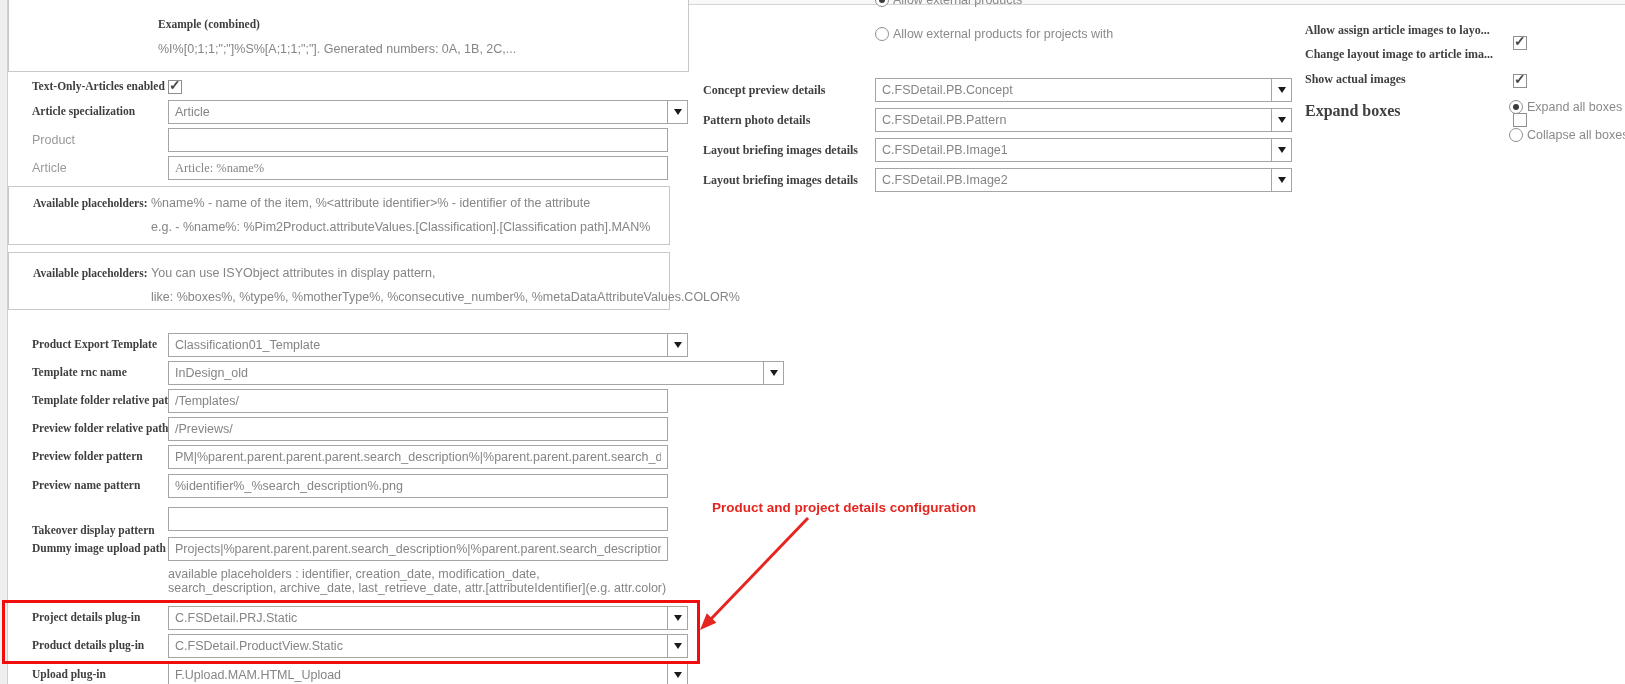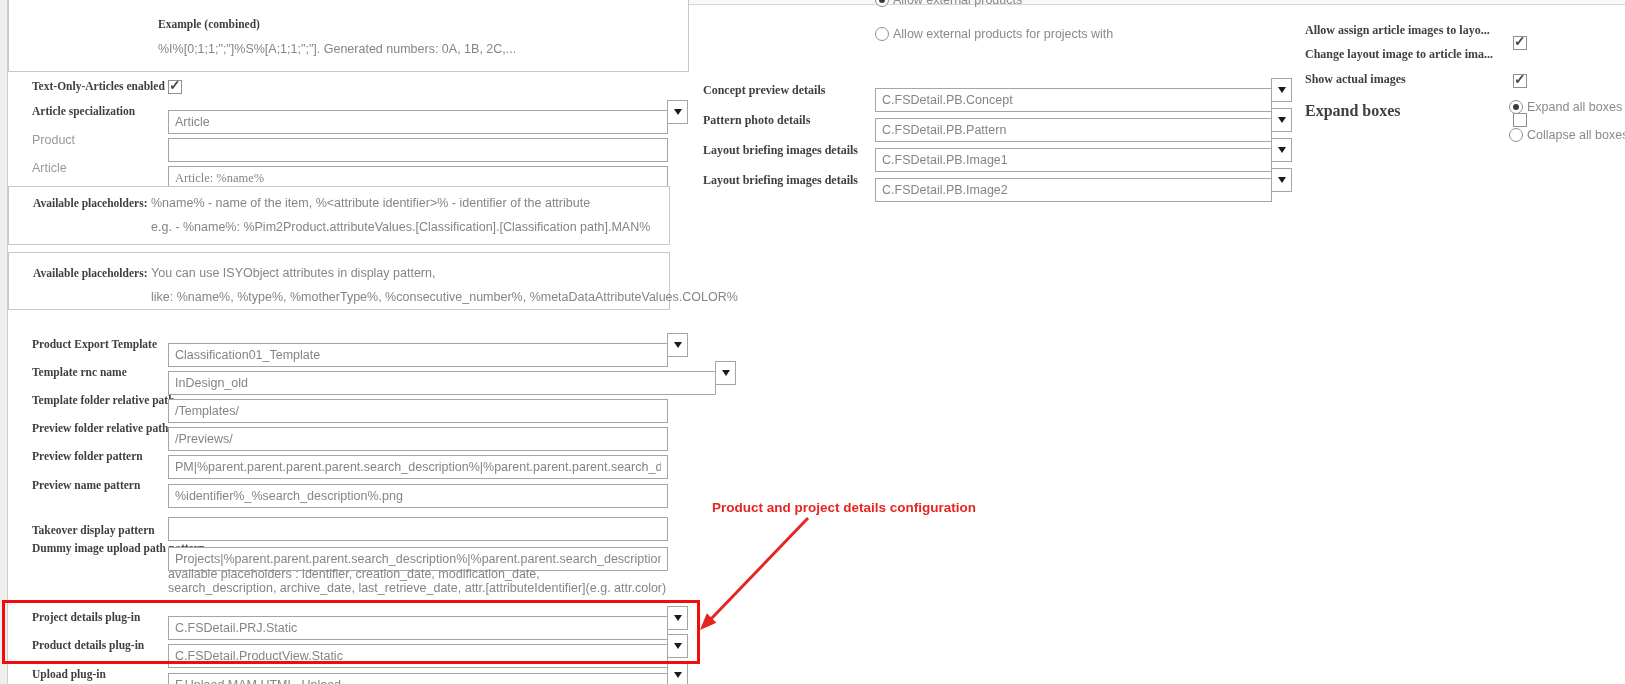--- a/index.html
+++ b/index.html
@@ -15,21 +15,21 @@
   .flabel{font-family:"Liberation Serif",serif;font-weight:bold;font-size:11.5px;color:#3f3f3f;white-space:nowrap;}
   .glabel{font-size:12.5px;color:#9a9a9a;white-space:nowrap;}
   .val, .help{font-size:12.5px;color:#858585;white-space:nowrap;}
 
   
   .gbox{border:1px solid #c8c8c8;background:#fff;}
 
   
   .tin{box-sizing:border-box;height:24px;border:1px solid #a5a5a5;background:#fff;
        font-family:"Liberation Sans",sans-serif;font-size:12.5px;color:#858585;
-       padding:0 6px;outline:none;margin-top:10px;}
+       padding:0 6px;outline:none;}
   .ddwrap{display:flex;}
   .ddbtn{box-sizing:border-box;width:21px;height:24px;border:1px solid #a5a5a5;border-left:1px solid #a5a5a5;
          margin-left:-1px;background:#fff;display:flex;align-items:center;justify-content:center;cursor:pointer;}
   .tri{width:0;height:0;border-left:4px solid transparent;border-right:4px solid transparent;
        border-top:6px solid #1b1b1b;}
 
   
   .cb{box-sizing:border-box;width:14px;height:14px;border:1px solid #8f8f8f;background:#fff;position:relative;}
   .cb .tick{position:absolute;left:0px;top:-4px;font-size:14px;font-weight:bold;color:#4a4a4a;}
 
@@ -76,34 +76,34 @@
 
   <div class="abs gbox" style="left:8px;top:186px;width:660px;height:57px;">
     <div class="abs flabel" style="left:24px;top:10px;">Available placeholders:</div>
     <div class="abs val" style="left:142px;top:9px;">%name% - name of the item, %&lt;attribute identifier&gt;% - identifier of the attribute</div>
     <div class="abs val" style="left:142px;top:33px;">e.g. - %name%: %Pim2Product.attributeValues.[Classification].[Classification path].MAN%</div>
   </div>
 
   <div class="abs gbox" style="left:8px;top:252px;width:660px;height:56px;">
     <div class="abs flabel" style="left:24px;top:14px;">Available placeholders:</div>
     <div class="abs val" style="left:142px;top:13px;">You can use ISYObject attributes in display pattern,</div>
-    <div class="abs val" style="left:142px;top:37px;">like: %name%, %type%, %motherType%, %consecutive_number%, %metaDataAttributeValues.COLOR%</div>
+    <div class="abs val" style="left:142px;top:37px;">like: %boxes%, %type%, %motherType%, %consecutive_number%, %metaDataAttributeValues.COLOR%</div>
   </div>
 
   <div class="abs flabel" style="left:32px;top:338px;">Product Export Template</div>
   <div class="abs ddwrap" style="left:168px;top:333px;">
     <input class="tin" style="width: 500px;" value="Classification01_Template">
     <div class="ddbtn">
         <div class="tri"></div>
       </div>
   </div>
 
   <div class="abs flabel" style="left:32px;top:366px;">Template rnc name</div>
   <div class="abs ddwrap" style="left:168px;top:361px;">
-    <input class="tin" style="width: 548px;" value="InDesign_old">
+    <input class="tin" style="width: 596px;" value="InDesign_old">
     <div class="ddbtn">
         <div class="tri"></div>
       </div>
   </div>
 
   <div class="abs flabel" style="left:32px;top:394px;">Template folder relative path</div>
   <input class="abs tin" style="left: 168px; top: 389px; width: 500px;" value="/Templates/">
 
   <div class="abs flabel" style="left:32px;top:422px;">Preview folder relative path</div>
   <input class="abs tin" style="left: 168px; top: 417px; width: 500px;" value="/Previews/">

